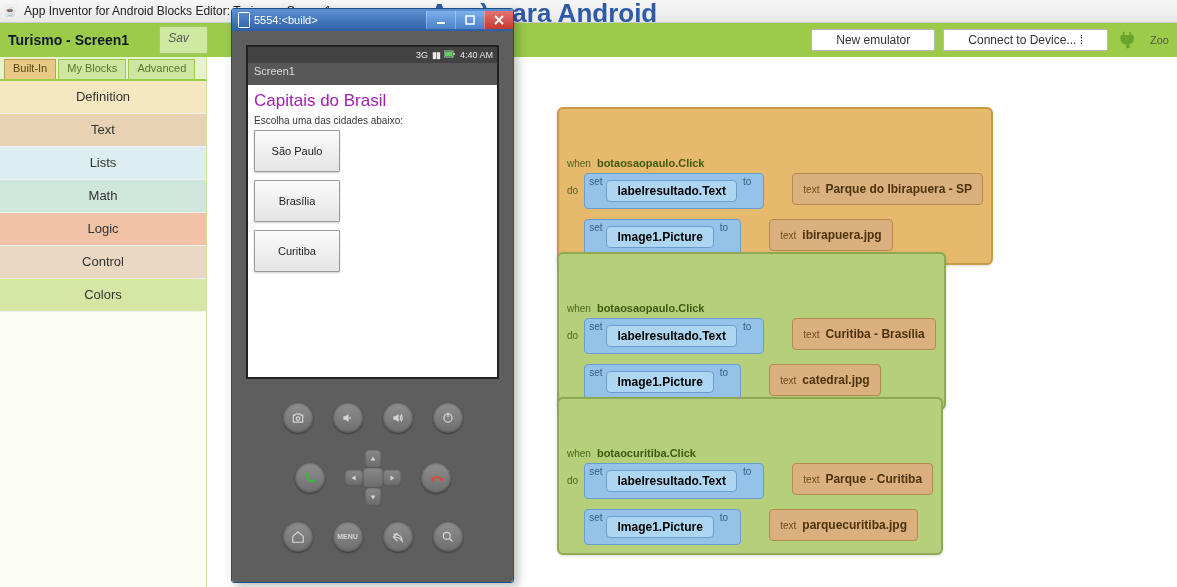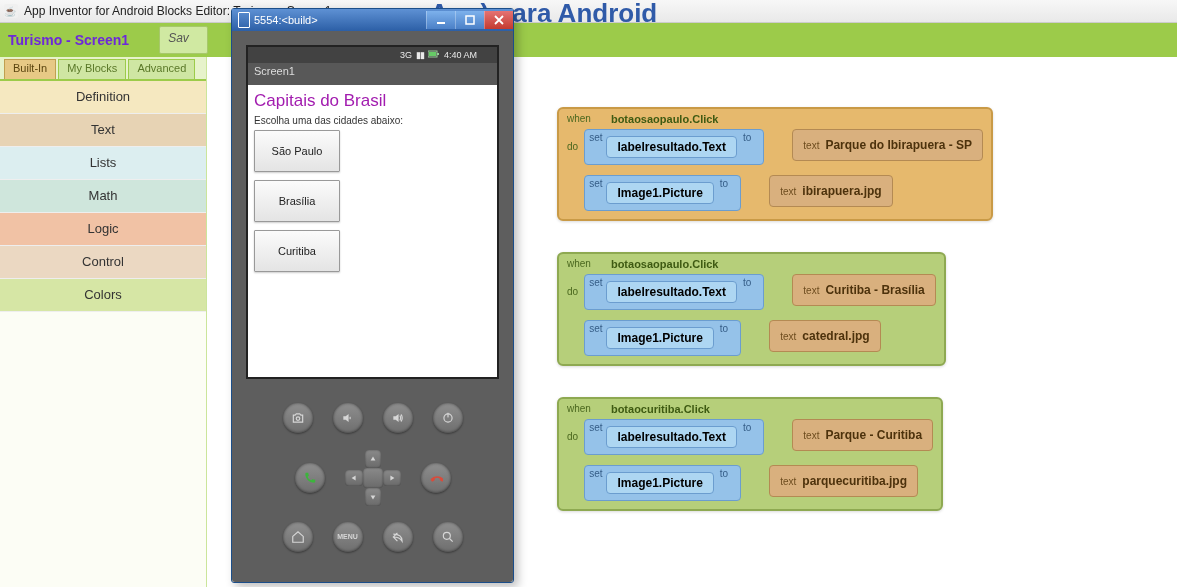--- a/index.html
+++ b/index.html
@@ -4,21 +4,21 @@
 <style>
   html,body{margin:0;padding:0;font-family:Arial,Helvetica,sans-serif;font-size:12px;background:#fff;color:#222;}
   body{width:1177px;height:587px;overflow:hidden;position:relative;}
 
   
   .app-titlebar{height:22px;background:linear-gradient(#f7f7f7,#e9e9e9);border-bottom:1px solid #ccc;display:flex;align-items:center;padding:0 4px;gap:6px;}
   .app-titlebar .java-icon{width:14px;height:14px;border-radius:2px;background:#f0f0f0;display:inline-flex;align-items:center;justify-content:center;font-size:10px;color:#c33;}
 
   
   .green-toolbar{height:34px;background:#9ccb4a;display:flex;align-items:center;justify-content:space-between;padding:0 8px;}
-  .green-toolbar .breadcrumb{color:#6d28d9;font-weight:bold;font-size:14px;}
+  .green-toolbar .breadcrumb{color:#0f172a;font-weight:bold;font-size:14px;}
   .green-toolbar .save-btn{background:#d0e9a2;border:1px solid #a7c86b;padding:3px 18px 3px 8px;height:20px;line-height:16px;color:#555;border-radius:2px;font-style:italic;}
   .green-toolbar .right-buttons{display:flex;align-items:center;gap:8px;}
   .green-toolbar .btn{background:#fff;border:1px solid #b9b9b9;padding:3px 24px;font-size:12px;color:#333;border-radius:2px;}
   .green-toolbar .plug-icon{width:22px;height:22px;display:inline-flex;align-items:center;justify-content:center;}
   .green-toolbar .plug-icon svg{width:20px;height:20px;}
   .zoom-label{color:#555;font-size:11px;margin-left:4px;}
 
   
   .workspace{display:flex;height:calc(100% - 56px);}
 
@@ -37,21 +37,21 @@
   .c-control{background:#ebd8c2;}
   .c-colors{background:#d6e6a5;}
 
   
   .canvas{flex:1;background:#fff;position:relative;padding:20px 0 0 0;overflow:hidden;}
 
   
   .event-block{position:absolute;border-radius:6px;}
   .event-outer{background:#b6cf7a;border:2px solid #8ea951;border-radius:6px;padding:4px 8px 8px 8px;box-shadow:0 1px 3px rgba(0,0,0,0.15);}
   .event-highlight{background:#e6b96d;border-color:#c99a46;}
-  .event-header{font-size:11px;color:#3e5a12;display:flex;align-items:flex-start;gap:20px;margin-bottom:2px;}
+  .event-header{font-size:11px;color:#3e5a12;display:flex;align-items:center;gap:6px;margin-bottom:2px;margin-top:44px;}
   .event-header .kw{font-size:10px;color:#4a671e;}
   .event-header .name{font-weight:bold;}
   .do-row{display:flex;align-items:flex-start;gap:6px;margin-top:4px;}
   .do-label{font-size:10px;color:#4a671e;padding-top:12px;}
   .do-body{display:flex;flex-direction:column;gap:10px;}
   .set-row{display:flex;align-items:flex-start;gap:28px;}
   .set-block{background:#95c2e9;border:1px solid #6b9dcf;border-radius:4px;display:flex;align-items:center;padding:2px 6px 2px 4px;min-height:30px;}
   .set-block .kw{font-size:10px;color:#355d87;margin-right:4px;align-self:flex-start;}
   .set-block .prop{background:#add6f2;border:1px solid #6b9dcf;border-radius:4px;padding:3px 10px;font-weight:bold;color:#000000;font-size:12px;}
   .set-block .to{font-size:10px;color:#355d87;margin:0 6px;align-self:flex-start;}
@@ -68,21 +68,21 @@
   .emu-titlebar .wc{width:28px;height:18px;display:flex;align-items:center;justify-content:center;border-left:1px solid rgba(255,255,255,0.3);}
   .emu-titlebar .wc svg{width:10px;height:10px;}
   .emu-titlebar .wc-min{background:linear-gradient(#7db1ec,#4b80c7);}
   .emu-titlebar .wc-max{background:linear-gradient(#7db1ec,#4b80c7);}
   .emu-titlebar .wc-close{background:linear-gradient(#e57373,#c43a2f);}
 
   .emu-body{flex:1;background:#5e5e5e;padding:14px;border-radius:0 0 3px 3px;}
   .phone-shell{background:#5e5e5e;height:100%;display:flex;flex-direction:column;}
 
   .phone-screen{background:#fff;border:2px solid #222;height:330px;display:flex;flex-direction:column;}
-  .statusbar{height:16px;background:#424242;color:#eaeaea;display:flex;justify-content:flex-end;align-items:center;font-size:9px;gap:4px;padding-right:20px;}
+  .statusbar{height:16px;background:#424242;color:#eaeaea;display:flex;justify-content:flex-end;align-items:center;font-size:9px;gap:4px;padding-right:4px;}
   .statusbar .sig{letter-spacing:-1px;}
   .appbar{height:18px;background:#585858;color:#ddd;font-size:11px;padding:2px 6px;}
   .app-content{padding:4px 6px;flex:1;background:#fff;}
   .app-content h1{font-size:17px;margin:2px 0 4px 0;color:#a21caf;font-weight:normal;}
   .app-content .sub{font-size:10px;color:#333;margin-bottom:4px;}
   .app-content .city-btn{display:block;border:1px solid #999;background:linear-gradient(#fbfbfb,#e4e4e4);border-radius:1px;padding:14px 10px;margin-bottom:8px;width:64px;font-size:11px;color:#222;text-align:center;box-shadow:0 1px 2px rgba(0,0,0,0.2);}
 
   .phone-controls{flex:1;display:flex;flex-direction:column;align-items:center;justify-content:space-evenly;padding:8px 0 0 0;}
   .ctrl-row{display:flex;gap:20px;align-items:center;justify-content:center;}
   .round-btn{width:30px;height:30px;border-radius:50%;background:linear-gradient(#8f8f8f,#6e6e6e);box-shadow:inset 0 0 3px rgba(0,0,0,0.5),0 1px 2px rgba(0,0,0,0.4);display:flex;align-items:center;justify-content:center;color:#ddd;font-size:12px;}
@@ -110,20 +110,30 @@
 
 <div class="app-titlebar">
   <span class="java-icon">☕</span>
   <span>App Inventor for Android Blocks Editor: Turismo - Screen1</span>
 </div>
 
 <div class="green-toolbar">
   <div style="display:flex;align-items:center;gap:30px;">
     <span class="breadcrumb">Turismo - Screen1</span>
     <span class="save-btn">Sav</span>
+  </div>
+  <div class="right-buttons">
+    <span class="btn">New emulator</span>
+    <span class="btn">Connect to Device... ⁞</span>
+    <span class="plug-icon">
+      <svg viewBox="0 0 24 24">
+          <path fill="#67a52c" d="M7 2h2v4h6V2h2v4h1a2 2 0 0 1 2 2v3a6 6 0 0 1-5 5.9V22h-4v-5.1A6 6 0 0 1 4 11V8a2 2 0 0 1 2-2h1V2z"></path>
+        </svg>
+    </span>
+    <span class="zoom-label">Zoo</span>
   </div>
 </div>
 
 <div class="workspace">
 
   <div class="palette">
     <div class="palette-tabs">
       <span class="tab active">Built-In</span>
       <span class="tab">My Blocks</span>
       <span class="tab">Advanced</span>

